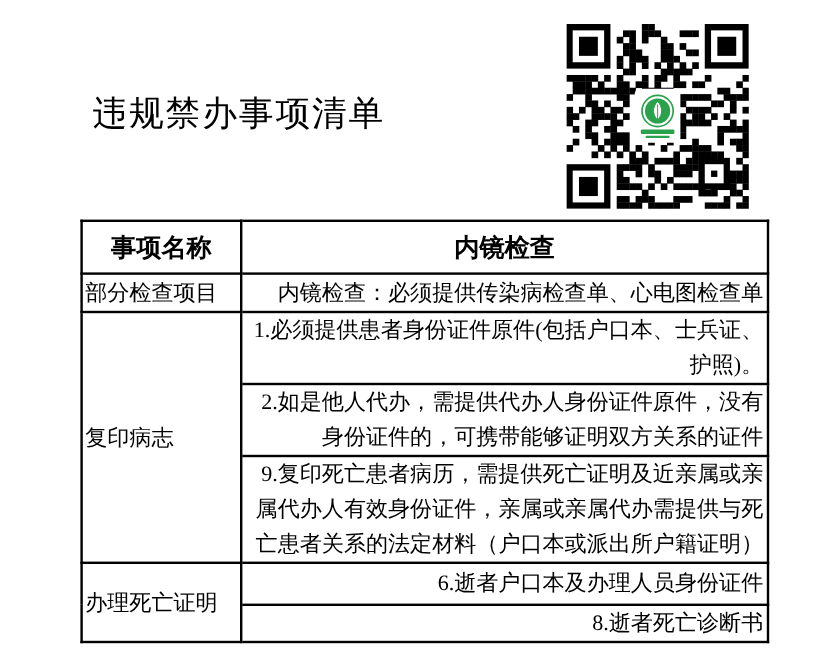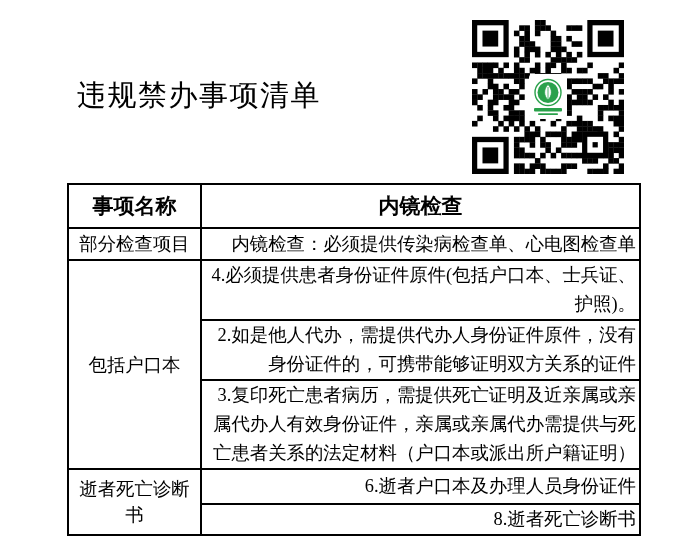--- a/index.html
+++ b/index.html
@@ -16,21 +16,21 @@
   table.tbl{
     position:absolute;left:67px;top:183px;width:572px;
     border-collapse:collapse;table-layout:fixed;
   }
   .tbl th,.tbl td{border:2px solid #000;overflow:hidden;}
   .tbl th{
     font-size:21px;font-weight:700;text-align:center;vertical-align:middle;
     height:40px;padding:0;
   }
   td.name{
-    font-size:18.4px;text-align:center;vertical-align:middle;
+    font-size:18.4px;vertical-align:middle;
     padding:0 2px;line-height:26px;
   }
   td.sit{
     font-size:18.4px;text-align:right;vertical-align:middle;
     padding:0 3px 0 6px;line-height:29px;
   }
   tr.r-h{height:44px;}
   tr.r-s1{height:32px;}
   tr.r-m2a{height:58px;}
   tr.r-m2b{height:58px;margin-left:36px;}
@@ -396,32 +396,32 @@
         <th>事项名称</th>
         <th>内镜检查</th>
       </tr>
 
       <tr class="r-s1">
         <td class="name">部分检查项目</td>
         <td class="sit">内镜检查：必须提供传染病检查单、心电图检查单</td>
       </tr>
 
       <tr class="r-m2a">
-        <td class="name" rowspan="3">包括户口本</td>
-        <td class="sit">4.必须提供患者身份证件原件(包括户口本、士兵证、护照)。</td>
+        <td class="name" rowspan="3">复印病志</td>
+        <td class="sit">1.必须提供患者身份证件原件(包括户口本、士兵证、护照)。</td>
       </tr>
       <tr class="r-m2b">
         <td class="sit">2.如是他人代办，需提供代办人身份证件原件，没有身份证件的，可携带能够证明双方关系的证件</td>
       </tr>
       <tr class="r-m2c">
-        <td class="sit">3.复印死亡患者病历，需提供死亡证明及近亲属或亲属代办人有效身份证件，亲属或亲属代办需提供与死亡患者关系的法定材料（户口本或派出所户籍证明）</td>
+        <td class="sit">9.复印死亡患者病历，需提供死亡证明及近亲属或亲属代办人有效身份证件，亲属或亲属代办需提供与死亡患者关系的法定材料（户口本或派出所户籍证明）</td>
       </tr>
 
       <tr class="r-d1">
-        <td class="name" rowspan="2">逝者死亡诊断书</td>
+        <td class="name" rowspan="2">办理死亡证明</td>
         <td class="sit">6.逝者户口本及办理人员身份证件</td>
       </tr>
       <tr class="r-d2">
         <td class="sit">8.逝者死亡诊断书</td>
       </tr>
     </tbody>
   </table>
 
 </div>
 

